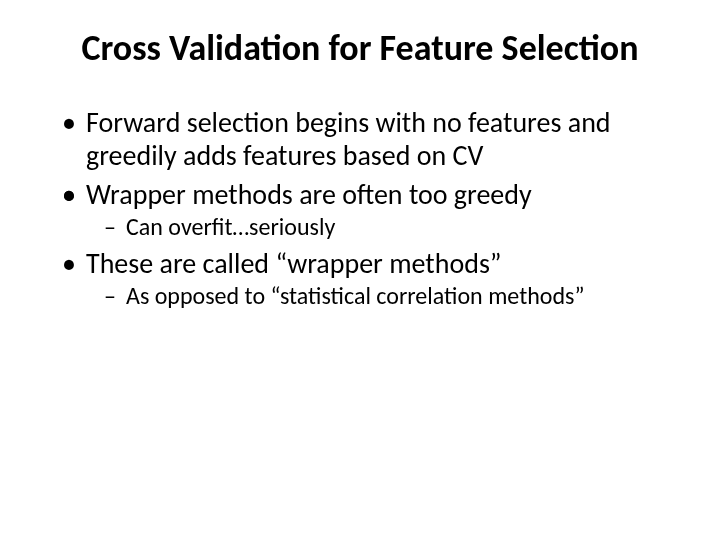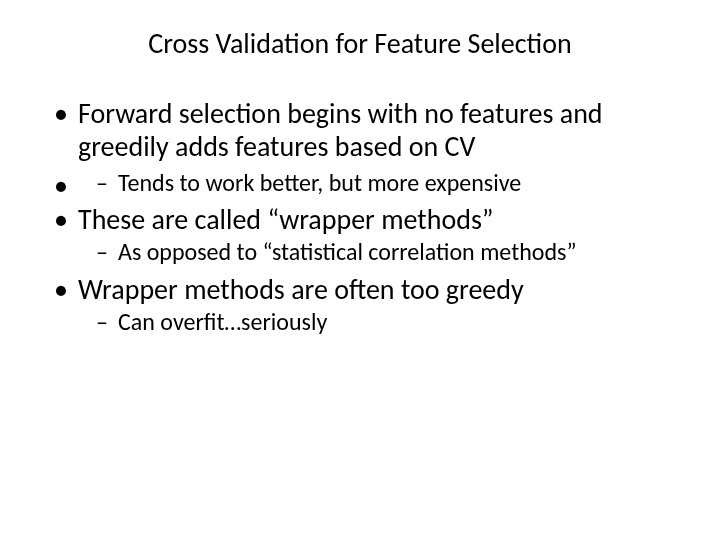--- a/index.html
+++ b/index.html
@@ -11,29 +11,29 @@
     font-family: Calibri, "Segoe UI", Arial, sans-serif;
     color: #000;
   }
   .slide {
     width: 720px;
     height: 540px;
     box-sizing: border-box;
     padding: 18px 36px 20px 36px;
   }
   .title {
-    font-size: 28px;
-    font-weight: 400;
+    font-size: 36px;
+    font-weight: 700;
     text-align: center;
     margin: 8px 0 36px 0;
     letter-spacing: 0px;
   }
   ul.lvl1 {
     list-style: none;
-    margin: 0;
+    margin: 8px;
     padding: 0 0 0 24px;
     font-size: 28px;
     line-height: 1.18;
   }
   ul.lvl1 > li {
     position: relative;
     padding-left: 18px;
     margin-bottom: 6px;
   }
   ul.lvl1 > li::before {
@@ -63,36 +63,31 @@
 </head>
 <body>
 
 <div class="slide">
   <div class="title">Cross Validation for Feature Selection</div>
   <ul class="lvl1">
     <li>
       <span>Forward selection begins with no features and greedily adds features based on CV</span>
     </li>
     <li>
+    </li>
+    <li>
+      <span>Wrapper methods are often too greedy</span>
       <ul class="lvl2">
         <li>
-          <span>Tends to work better, but more expensive</span>
+          <span>Can overfit…seriously</span>
         </li>
       </ul>
     </li>
     <li>
       <span>These are called “wrapper methods”</span>
       <ul class="lvl2">
         <li>
           <span>As opposed to “statistical correlation methods”</span>
         </li>
       </ul>
     </li>
-    <li>
-      <span>Wrapper methods are often too greedy</span>
-      <ul class="lvl2">
-        <li>
-          <span>Can overfit…seriously</span>
-        </li>
-      </ul>
-    </li>
   </ul>
 </div>
 
 </body></html>

